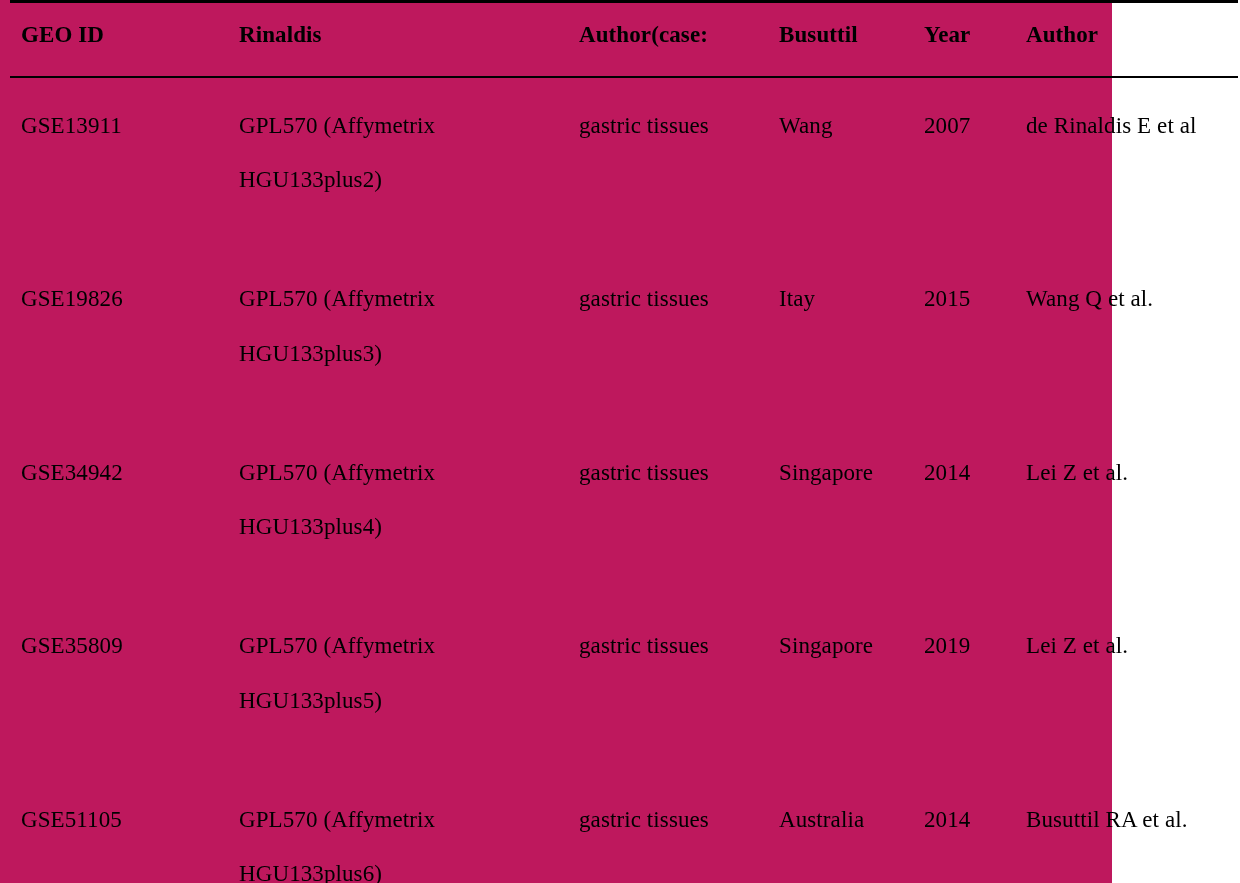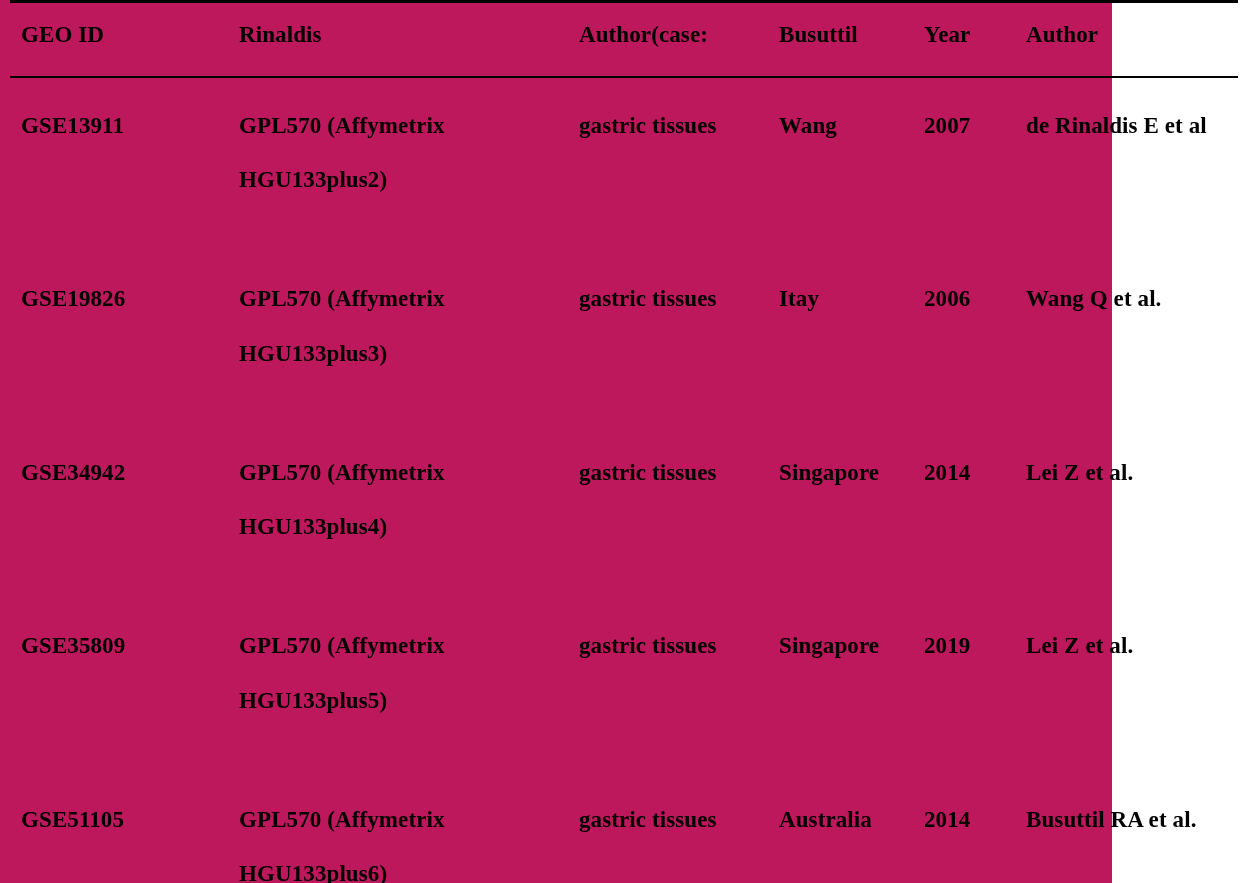--- a/index.html
+++ b/index.html
@@ -48,21 +48,21 @@
     font-weight: bold;
     font-size: 23px;
     text-align: left;
     vertical-align: top;
     padding: 18px 0 26px 0;
     line-height: 1.25;
     letter-spacing: 0.1px;
   }
 
   table.geo-table td {
-    font-weight: bold;
+    font-weight: normal;
     font-size: 23px;
     text-align: left;
     vertical-align: top;
     padding: 21px 0 43px 0;
     line-height: 2.38;
     letter-spacing: 0.1px;
   }
 
   
   .col-geoid    { width: 218px; padding-left: 11px !important; }
@@ -106,21 +106,21 @@
         </tr>
 
         <tr>
           <td class="col-geoid">GSE19826</td>
           <td class="col-platform">
             <span class="cell-line">GPL570 (Affymetrix</span>
             <span class="cell-line second">HGU133plus3)</span>
           </td>
           <td class="col-sample">gastric tissues</td>
           <td class="col-country">Itay</td>
-          <td class="col-year">2006</td>
+          <td class="col-year">2015</td>
           <td class="col-author">Wang Q et al.</td>
         </tr>
 
         <tr>
           <td class="col-geoid">GSE34942</td>
           <td class="col-platform">
             <span class="cell-line">GPL570 (Affymetrix</span>
             <span class="cell-line second">HGU133plus4)</span>
           </td>
           <td class="col-sample">gastric tissues</td>

